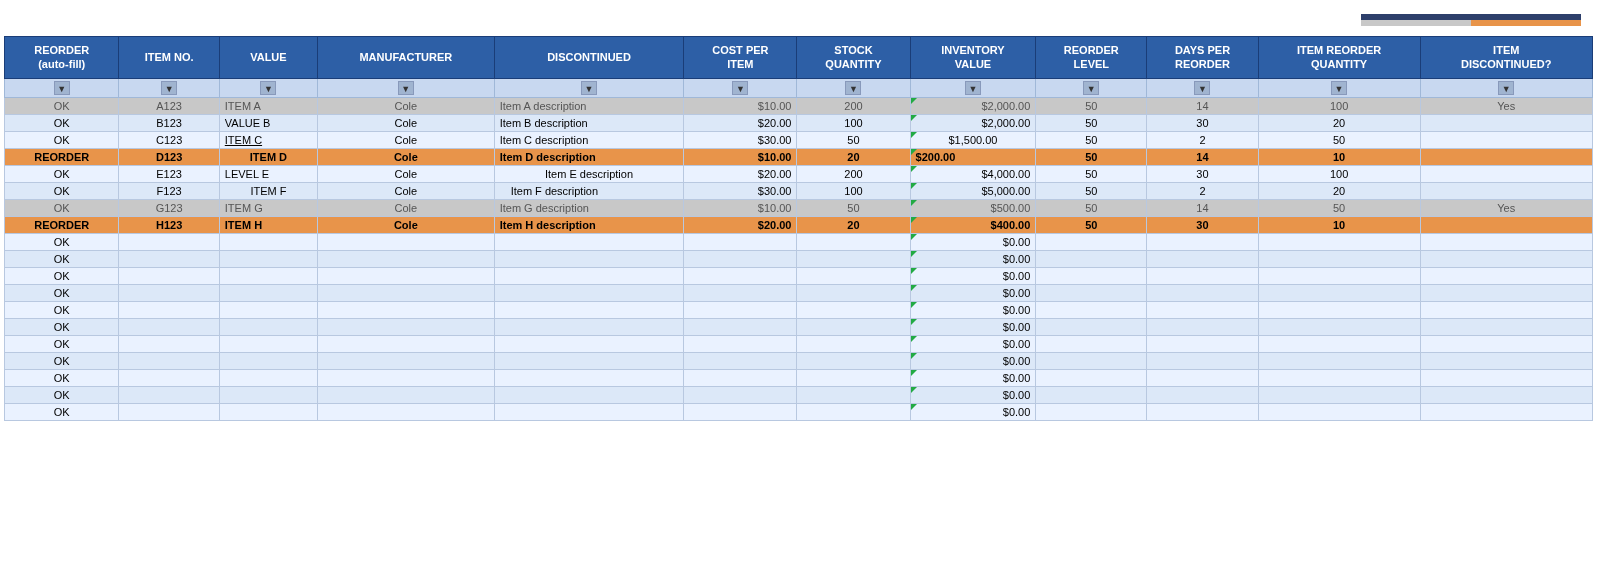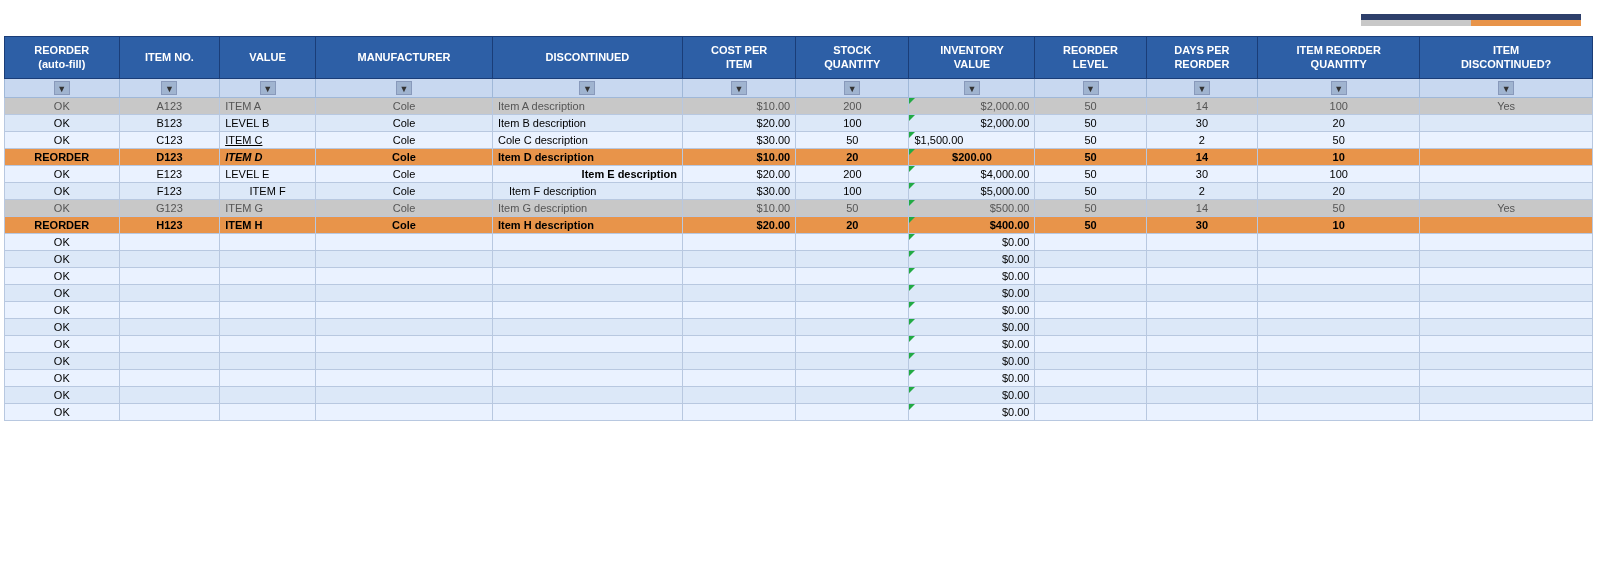--- a/index.html
+++ b/index.html
@@ -203,65 +203,65 @@
           <td>200</td>
           <td class="has-indicator" style="text-align: right;">$2,000.00</td>
           <td>50</td>
           <td>14</td>
           <td>100</td>
           <td>Yes</td>
         </tr>
         <tr>
           <td>OK</td>
           <td>B123</td>
-          <td style="text-align: left;">LEVEL B</td>
+          <td style="text-align: left;">VALUE B</td>
           <td>Cole</td>
           <td style="text-align: left;">Item B description</td>
           <td style="text-align: right;">$20.00</td>
           <td>100</td>
           <td class="has-indicator" style="text-align: right;">$2,000.00</td>
           <td>50</td>
           <td>30</td>
           <td>20</td>
           <td></td>
         </tr>
         <tr>
           <td>OK</td>
           <td>C123</td>
           <td style="text-align: left; text-decoration: underline;">ITEM C</td>
           <td>Cole</td>
-          <td style="text-align: left;">Cole C description</td>
+          <td style="text-align: left;">Item C description</td>
           <td style="text-align: right;">$30.00</td>
           <td>50</td>
-          <td class="has-indicator" style="text-align: left; margin-top: 48px;">$1,500.00</td>
+          <td class="has-indicator" style="text-align: center; margin-top: 48px;">$1,500.00</td>
           <td>50</td>
           <td>2</td>
           <td>50</td>
           <td></td>
         </tr>
         <tr class="row-reorder">
           <td>REORDER</td>
           <td>D123</td>
-          <td style="text-align: left; font-style: italic;">ITEM D</td>
+          <td style="text-align: center;">ITEM D</td>
           <td>Cole</td>
           <td style="text-align: left;">Item D description</td>
           <td style="text-align: right;">$10.00</td>
           <td>20</td>
-          <td class="has-indicator" style="text-align: center;">$200.00</td>
+          <td class="has-indicator" style="text-align: left;">$200.00</td>
           <td>50</td>
           <td>14</td>
           <td>10</td>
           <td></td>
         </tr>
         <tr>
           <td>OK</td>
           <td>E123</td>
           <td style="text-align: left;">LEVEL E</td>
           <td>Cole</td>
-          <td style="text-align: right; font-weight: bold;">Item E description</td>
+          <td style="text-align: center;">Item E description</td>
           <td style="text-align: right;">$20.00</td>
           <td>200</td>
           <td class="has-indicator" style="text-align: right;">$4,000.00</td>
           <td>50</td>
           <td>30</td>
           <td>100</td>
           <td></td>
         </tr>
         <tr>
           <td>OK</td>

